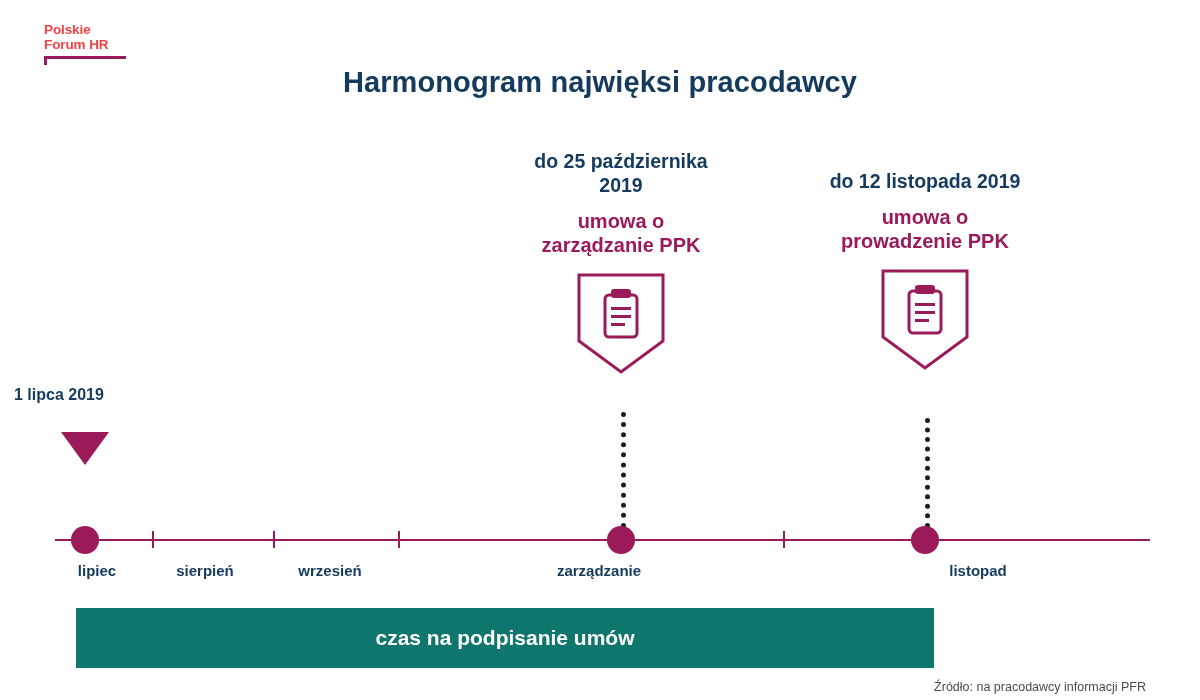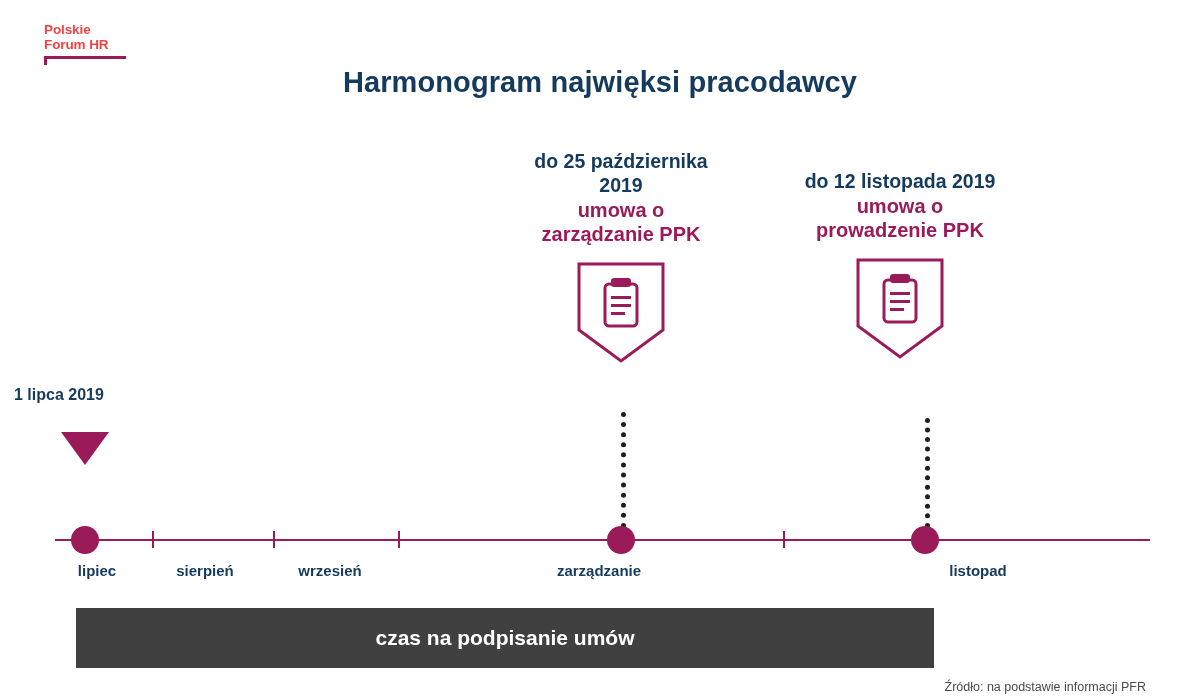--- a/index.html
+++ b/index.html
@@ -126,20 +126,21 @@
     width: 300px;
   }
   .marker .date-line {
     font-size: 19.5px;
     font-weight: bold;
     color: #143a5e;
     line-height: 1.22;
     white-space: pre-line;
   }
   .marker .desc-line {
+    margin-top: 11px;
     font-size: 20px;
     font-weight: bold;
     color: #9b1b5a;
     line-height: 1.23;
     white-space: pre-line;
   }
   .marker .pin {
     margin: 13px auto 0;
     width: 92px;
     height: 105px;
@@ -154,21 +155,21 @@
     border-left: 5px dotted #1e1e1e;
   }
 
   
   #grey-bar {
     position: absolute;
     left: 76px;
     top: 608px;
     width: 858px;
     height: 60px;
-    background: #404040;
+    background: #0f766e;
     display: flex;
     align-items: center;
     justify-content: center;
   }
   #grey-bar span {
     font-size: 21px;
     font-weight: bold;
     color: #ffffff;
   }
 
@@ -206,21 +207,21 @@
       <rect x="30" y="24" width="32" height="42" rx="4" fill="none" stroke="#9b1b5a" stroke-width="3"></rect>
       <rect x="36" y="18" width="20" height="9" rx="3" fill="#9b1b5a"></rect>
       <rect x="36" y="36" width="20" height="3" fill="#9b1b5a"></rect>
       <rect x="36" y="44" width="20" height="3" fill="#9b1b5a"></rect>
       <rect x="36" y="52" width="14" height="3" fill="#9b1b5a"></rect>
     </svg>
   </div>
 </div>
 <div class="dotted-line" style="left:621px; top:412px; height:116px;"></div>
 
-<div class="marker" style="left:900px; top:170px;">
+<div class="marker" style="left:925px; top:170px;">
   <div class="date-line">do 12 listopada 2019</div>
   <div class="desc-line">umowa o
 prowadzenie PPK</div>
   <div class="pin">
     <svg width="92" height="105" viewBox="0 0 92 105">
       <path d="M4 4 H88 V70 L46 101 L4 70 Z" fill="#ffffff" stroke="#9b1b5a" stroke-width="3"></path>
       <rect x="30" y="24" width="32" height="42" rx="4" fill="none" stroke="#9b1b5a" stroke-width="3"></rect>
       <rect x="36" y="18" width="20" height="9" rx="3" fill="#9b1b5a"></rect>
       <rect x="36" y="36" width="20" height="3" fill="#9b1b5a"></rect>
       <rect x="36" y="44" width="20" height="3" fill="#9b1b5a"></rect>
@@ -244,13 +245,13 @@
 <div class="month-label" style="left:97px;">lipiec</div>
 <div class="month-label" style="left:205px;">sierpień</div>
 <div class="month-label" style="left:330px;">wrzesień</div>
 <div class="month-label" style="left:599px;">zarządzanie</div>
 <div class="month-label" style="left:969px;margin-left:9px;">listopad</div>
 
 <div id="grey-bar">
   <span>czas na podpisanie umów</span>
 </div>
 
-<div id="source">Źródło: na podstawie informacji PFR</div>
+<div id="source">Źródło: na pracodawcy informacji PFR</div>
 
 </body></html>

